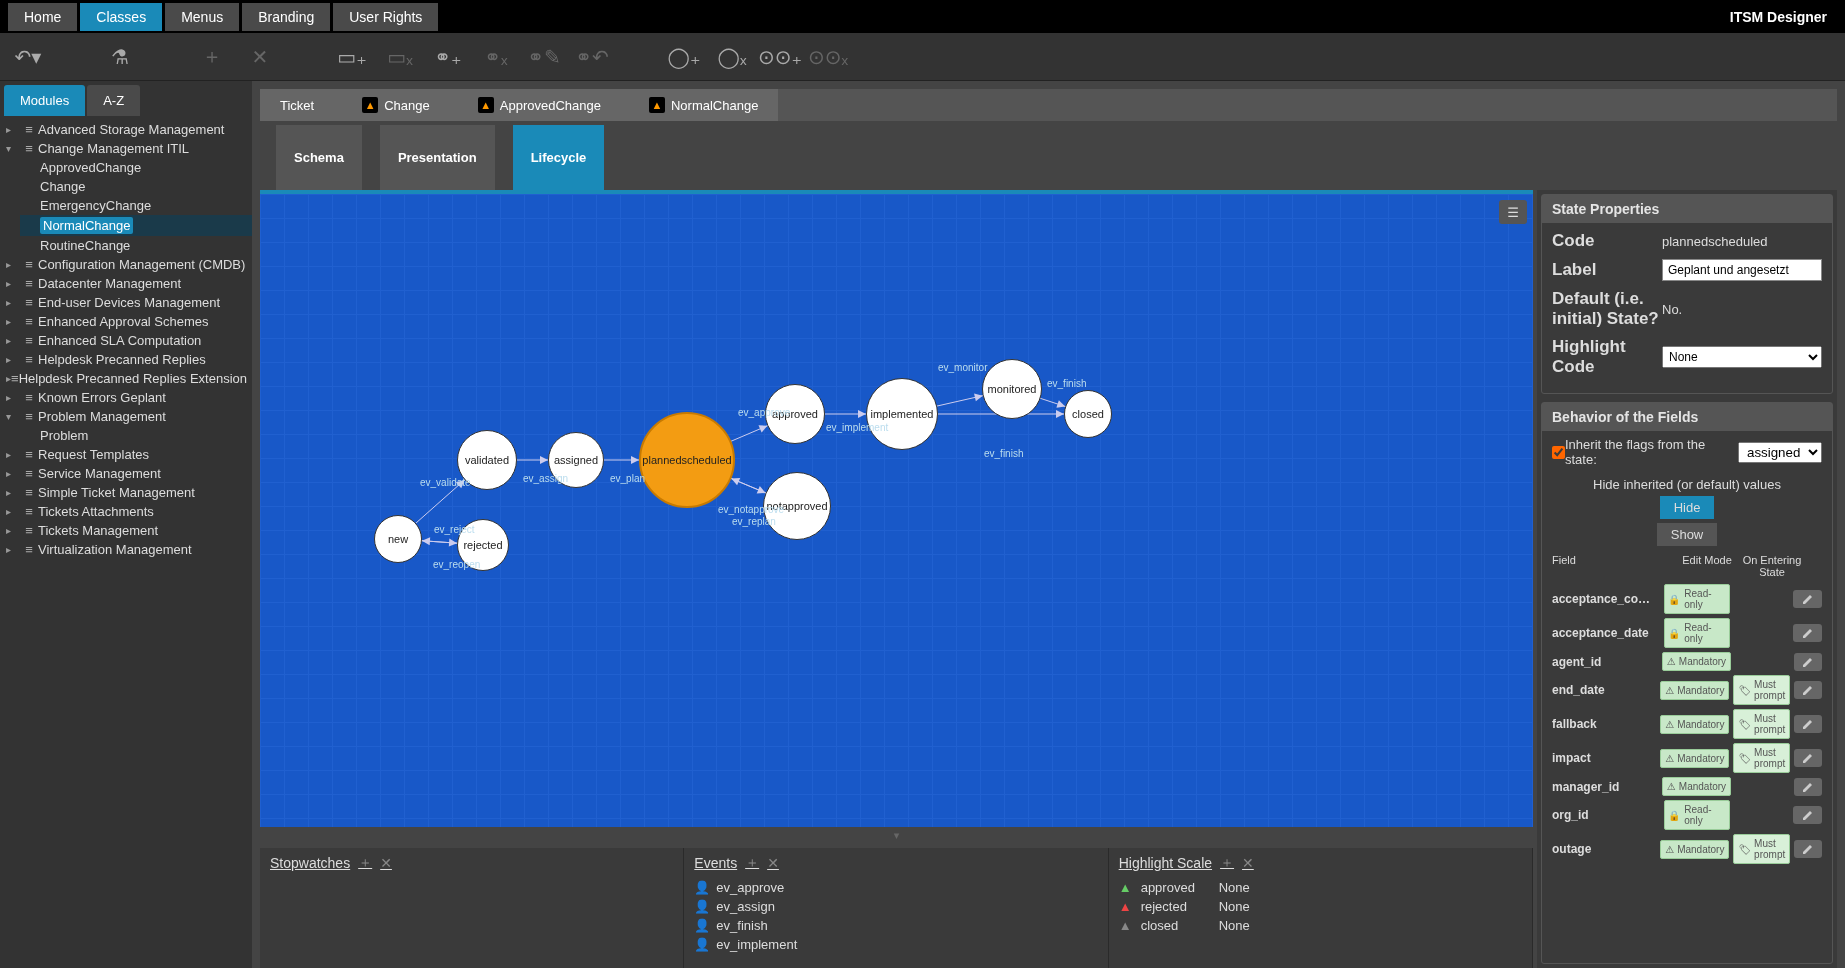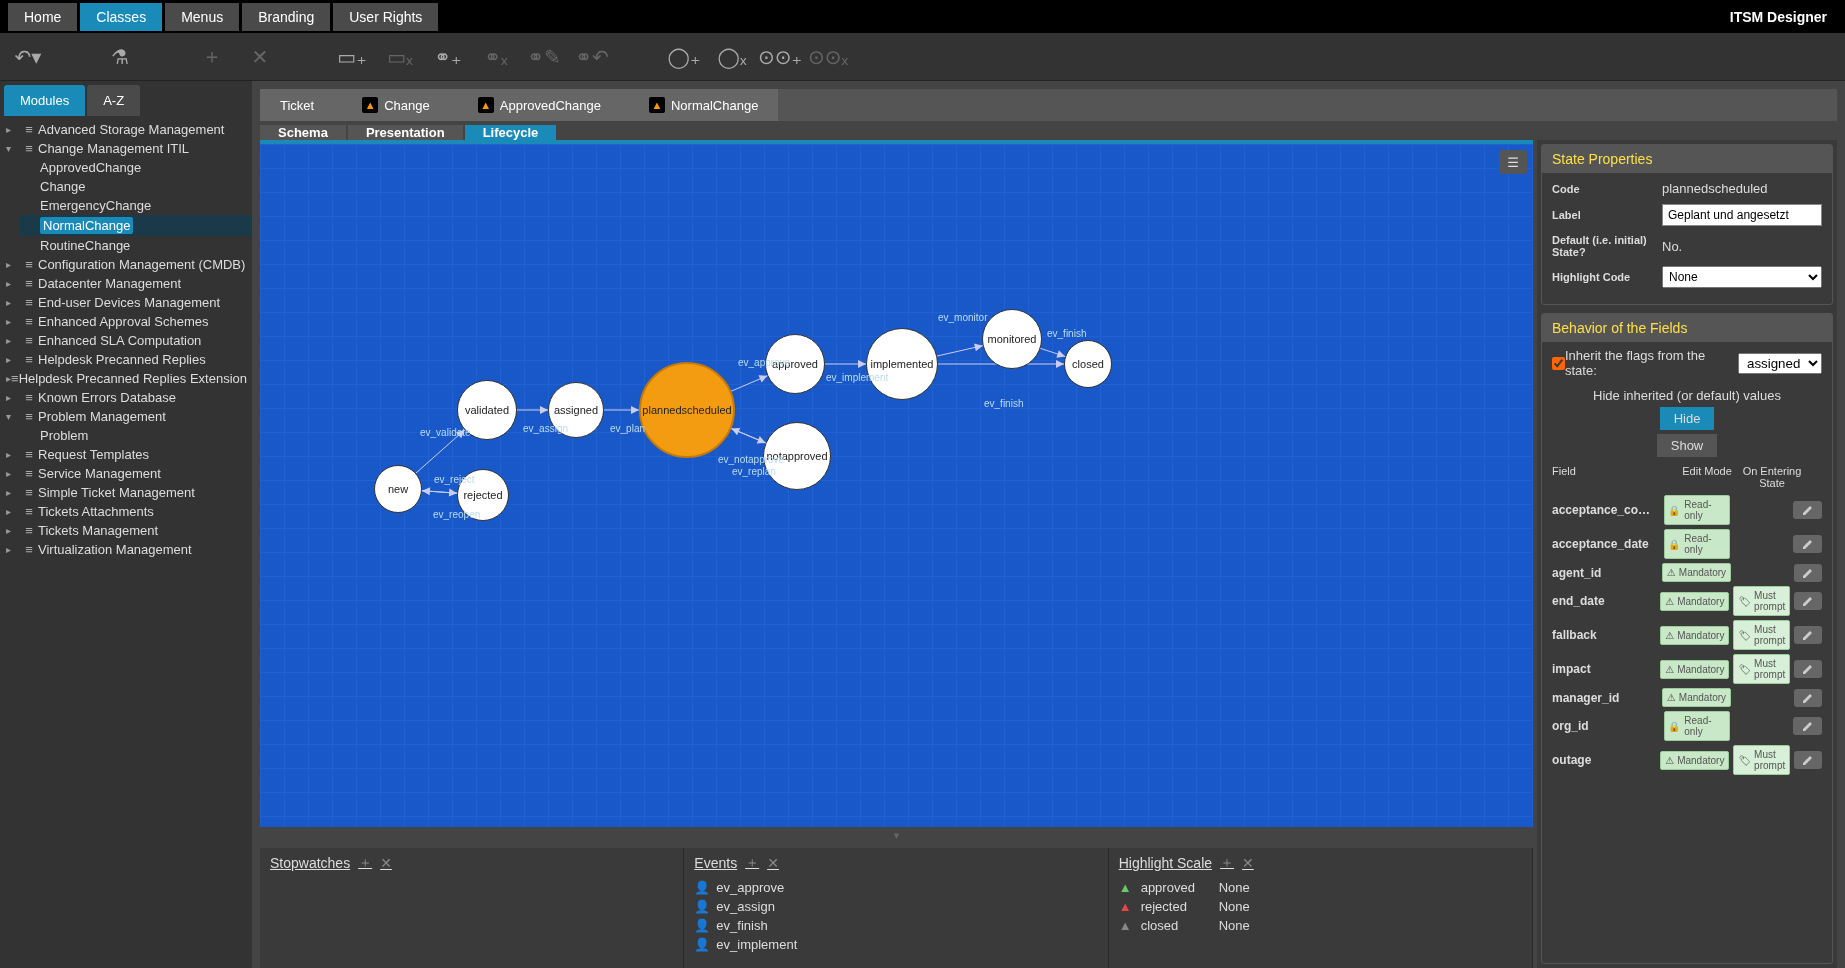--- a/index.html
+++ b/index.html
@@ -37,21 +37,21 @@
 
 
 .breadcrumb { background: #555; height: 32px; display: flex; align-items: center; margin: 8px 8px 0; }
 .bc-item { position: relative; padding: 0 20px 0 28px; height: 32px; display: flex; align-items: center; color: #fff; background: #666; }
 .bc-item:first-child { padding-left: 20px; }
 .bc-item::after { content: ""; position: absolute; right: -16px; top: 0; border: 16px solid transparent; border-left-color: #666; z-index: 1; }
 .bc-item .warn { width: 16px; height: 16px; background: #000; border-radius: 2px; margin-right: 6px; display: inline-flex; align-items: center; justify-content: center; color: #f90; font-size: 11px; }
 
 
 .subtabs { display: flex; margin: 4px 8px 0; }
-.subtabs .stab { padding: 0 18px; background: #555; color: #fff; cursor: pointer; margin-right: 2px; font-weight: bold; }
+.subtabs .stab { padding: 25px 18px; background: #555; color: #fff; cursor: pointer; margin-right: 2px; font-weight: bold; margin-left: 16px; }
 .subtabs .stab.active { background: #1a8ab8; }
 
 
 .contentrow { flex: 1; display: flex; margin: 0 8px 0; min-height: 0; }
 
 
 .canvas-wrap { flex: 1; display: flex; flex-direction: column; min-width: 0; }
 .canvas { flex: 1; background: #1858c8; position: relative; overflow: hidden; background-image: linear-gradient(#2060d0 1px, transparent 1px), linear-gradient(90deg, #2060d0 1px, transparent 1px); background-size: 24px 24px; border-top: 4px solid #1a8ab8; }
 .canvas .listbtn { position: absolute; top: 6px; right: 6px; width: 28px; height: 24px; background: #555; border-radius: 3px; display: flex; align-items: center; justify-content: center; color: #ddd; cursor: pointer; }
 .node { position: absolute; border-radius: 50%; background: #fff; border: 1px solid #333; display: flex; align-items: center; justify-content: center; font-size: 11px; color: #222; text-align: center; padding: 4px; }
@@ -65,24 +65,24 @@
 .bottom { display: flex; background: #3a3a3a; height: 120px; margin-top: 4px; }
 .bp { flex: 1; padding: 6px 10px; border-right: 1px solid #2a2a2a; overflow: hidden; }
 .bp h4 { color: #ddd; font-size: 14px; font-weight: normal; display: flex; align-items: center; gap: 8px; margin-bottom: 6px; text-decoration: underline; }
 .bp h4 .add, .bp h4 .cls { color: #888; cursor: pointer; }
 .bp .row { display: flex; align-items: center; gap: 8px; padding: 2px 0; color: #ddd; font-size: 13px; }
 .bp .row .picon { width: 14px; color: #999; }
 
 
 .right { width: 300px; background: #3a3a3a; display: flex; flex-direction: column; overflow-y: auto; margin-left: 4px; }
 .panel { border: 1px solid #555; margin: 4px; border-radius: 3px; }
-.panel h3 { background: #555; padding: 6px 10px; color: #fde047; font-size: 14px; font-weight: normal; }
+.panel h3 { background: #555; padding: 6px 10px; color: #e5e5e5; font-size: 14px; font-weight: bold; }
 .panel .body { padding: 8px 10px; }
 .prop { display: flex; align-items: center; margin-bottom: 8px; }
-.prop .plabel { width: 110px; color: #ddd; font-weight: bold; font-size: 11px; }
+.prop .plabel { width: 110px; color: #ddd; font-weight: bold; font-size: 17px; }
 .prop .pval { flex: 1; color: #ddd; }
 .prop input[type=text] { width: 100%; padding: 3px 5px; font-size: 12px; background: #fff; border: 1px solid #888; }
 .prop select { width: 100%; padding: 2px; font-size: 12px; }
 
 .inherit-row { display: flex; align-items: center; gap: 0; padding: 6px 10px; color: #ddd; }
 .inherit-row input[type=checkbox] { accent-color: #f60; }
 .inherit-row select { padding: 1px 4px; }
 
 .hide-row { display: flex; align-items: center; padding: 4px 10px; color: #ddd; gap: 4px; flex-direction: column; }
 .hide-row .btn { padding: 4px 14px; background: #555; cursor: pointer; }
@@ -197,21 +197,21 @@
         <span class="label">Helpdesk Precanned Replies</span>
       </div>
       <div class="tree-item">
         <span class="toggle">▸</span>
         <span class="tree-icon">≡</span>
         <span class="label">Helpdesk Precanned Replies Extension</span>
       </div>
       <div class="tree-item">
         <span class="toggle">▸</span>
         <span class="tree-icon">≡</span>
-        <span class="label">Known Errors Database</span>
+        <span class="label">Known Errors Geplant</span>
       </div>
       <div class="tree-item">
         <span class="toggle">▾</span>
         <span class="tree-icon">≡</span>
         <span class="label">Problem Management</span>
       </div>
       <div class="tree-sub">
         <div class="tree-item">
           <span class="label">Problem</span>
         </div>

